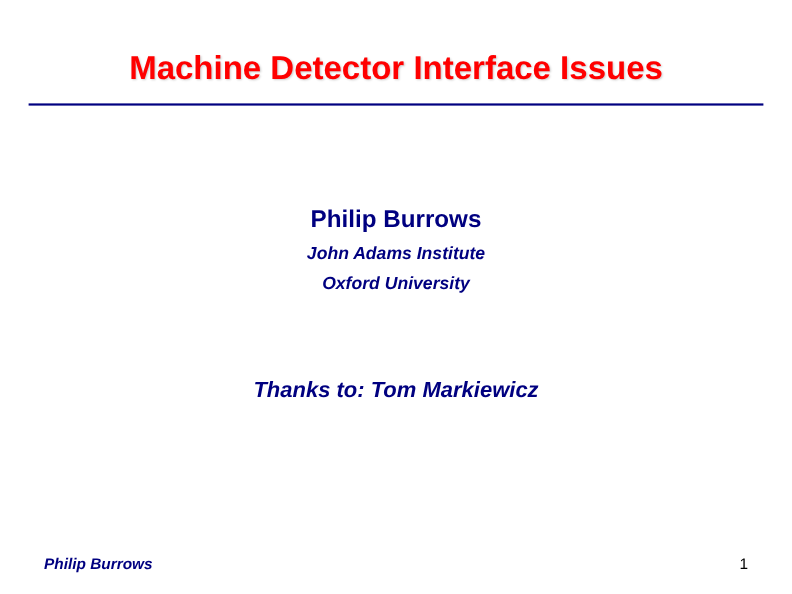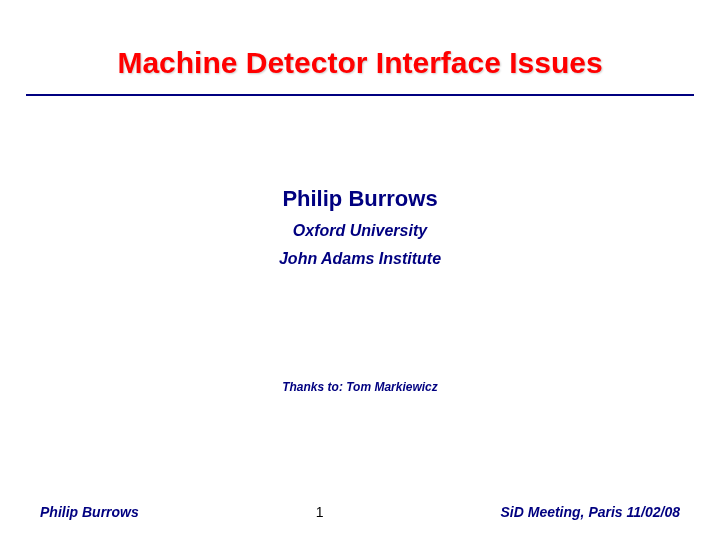--- a/index.html
+++ b/index.html
@@ -36,25 +36,25 @@
     }
     .affiliation {
       color: #000080;
       font-size: 16px;
       font-style: italic;
       font-weight: bold;
       margin-top: 10px;
     }
     .thanks {
       color: #000080;
-      font-size: 12px;
+      font-size: 20px;
       font-weight: bold;
       font-style: italic;
       text-align: center;
-      margin-top: 112px;
+      margin-top: 76px;
     }
     .footer {
       position: absolute;
       bottom: 20px;
       left: 0;
       right: 0;
       display: flex;
       justify-content: space-between;
       align-items: center;
       padding: 0 40px;
@@ -70,23 +70,22 @@
     }
   </style>
 </head>
 <body>
 
 <div class="slide-title">Machine Detector Interface Issues</div>
 <hr class="divider">
 
 <div class="author-block">
   <div class="author-name">Philip Burrows</div>
+  <div class="affiliation">John Adams Institute</div>
   <div class="affiliation">Oxford University</div>
-  <div class="affiliation">John Adams Institute</div>
 </div>
 
 <div class="thanks">Thanks to: Tom Markiewicz</div>
 
 <div class="footer">
   <span>Philip Burrows</span>
   <span class="footer-center">1</span>
-  <span>SiD Meeting, Paris   11/02/08</span>
 </div>
 
 </body></html>

